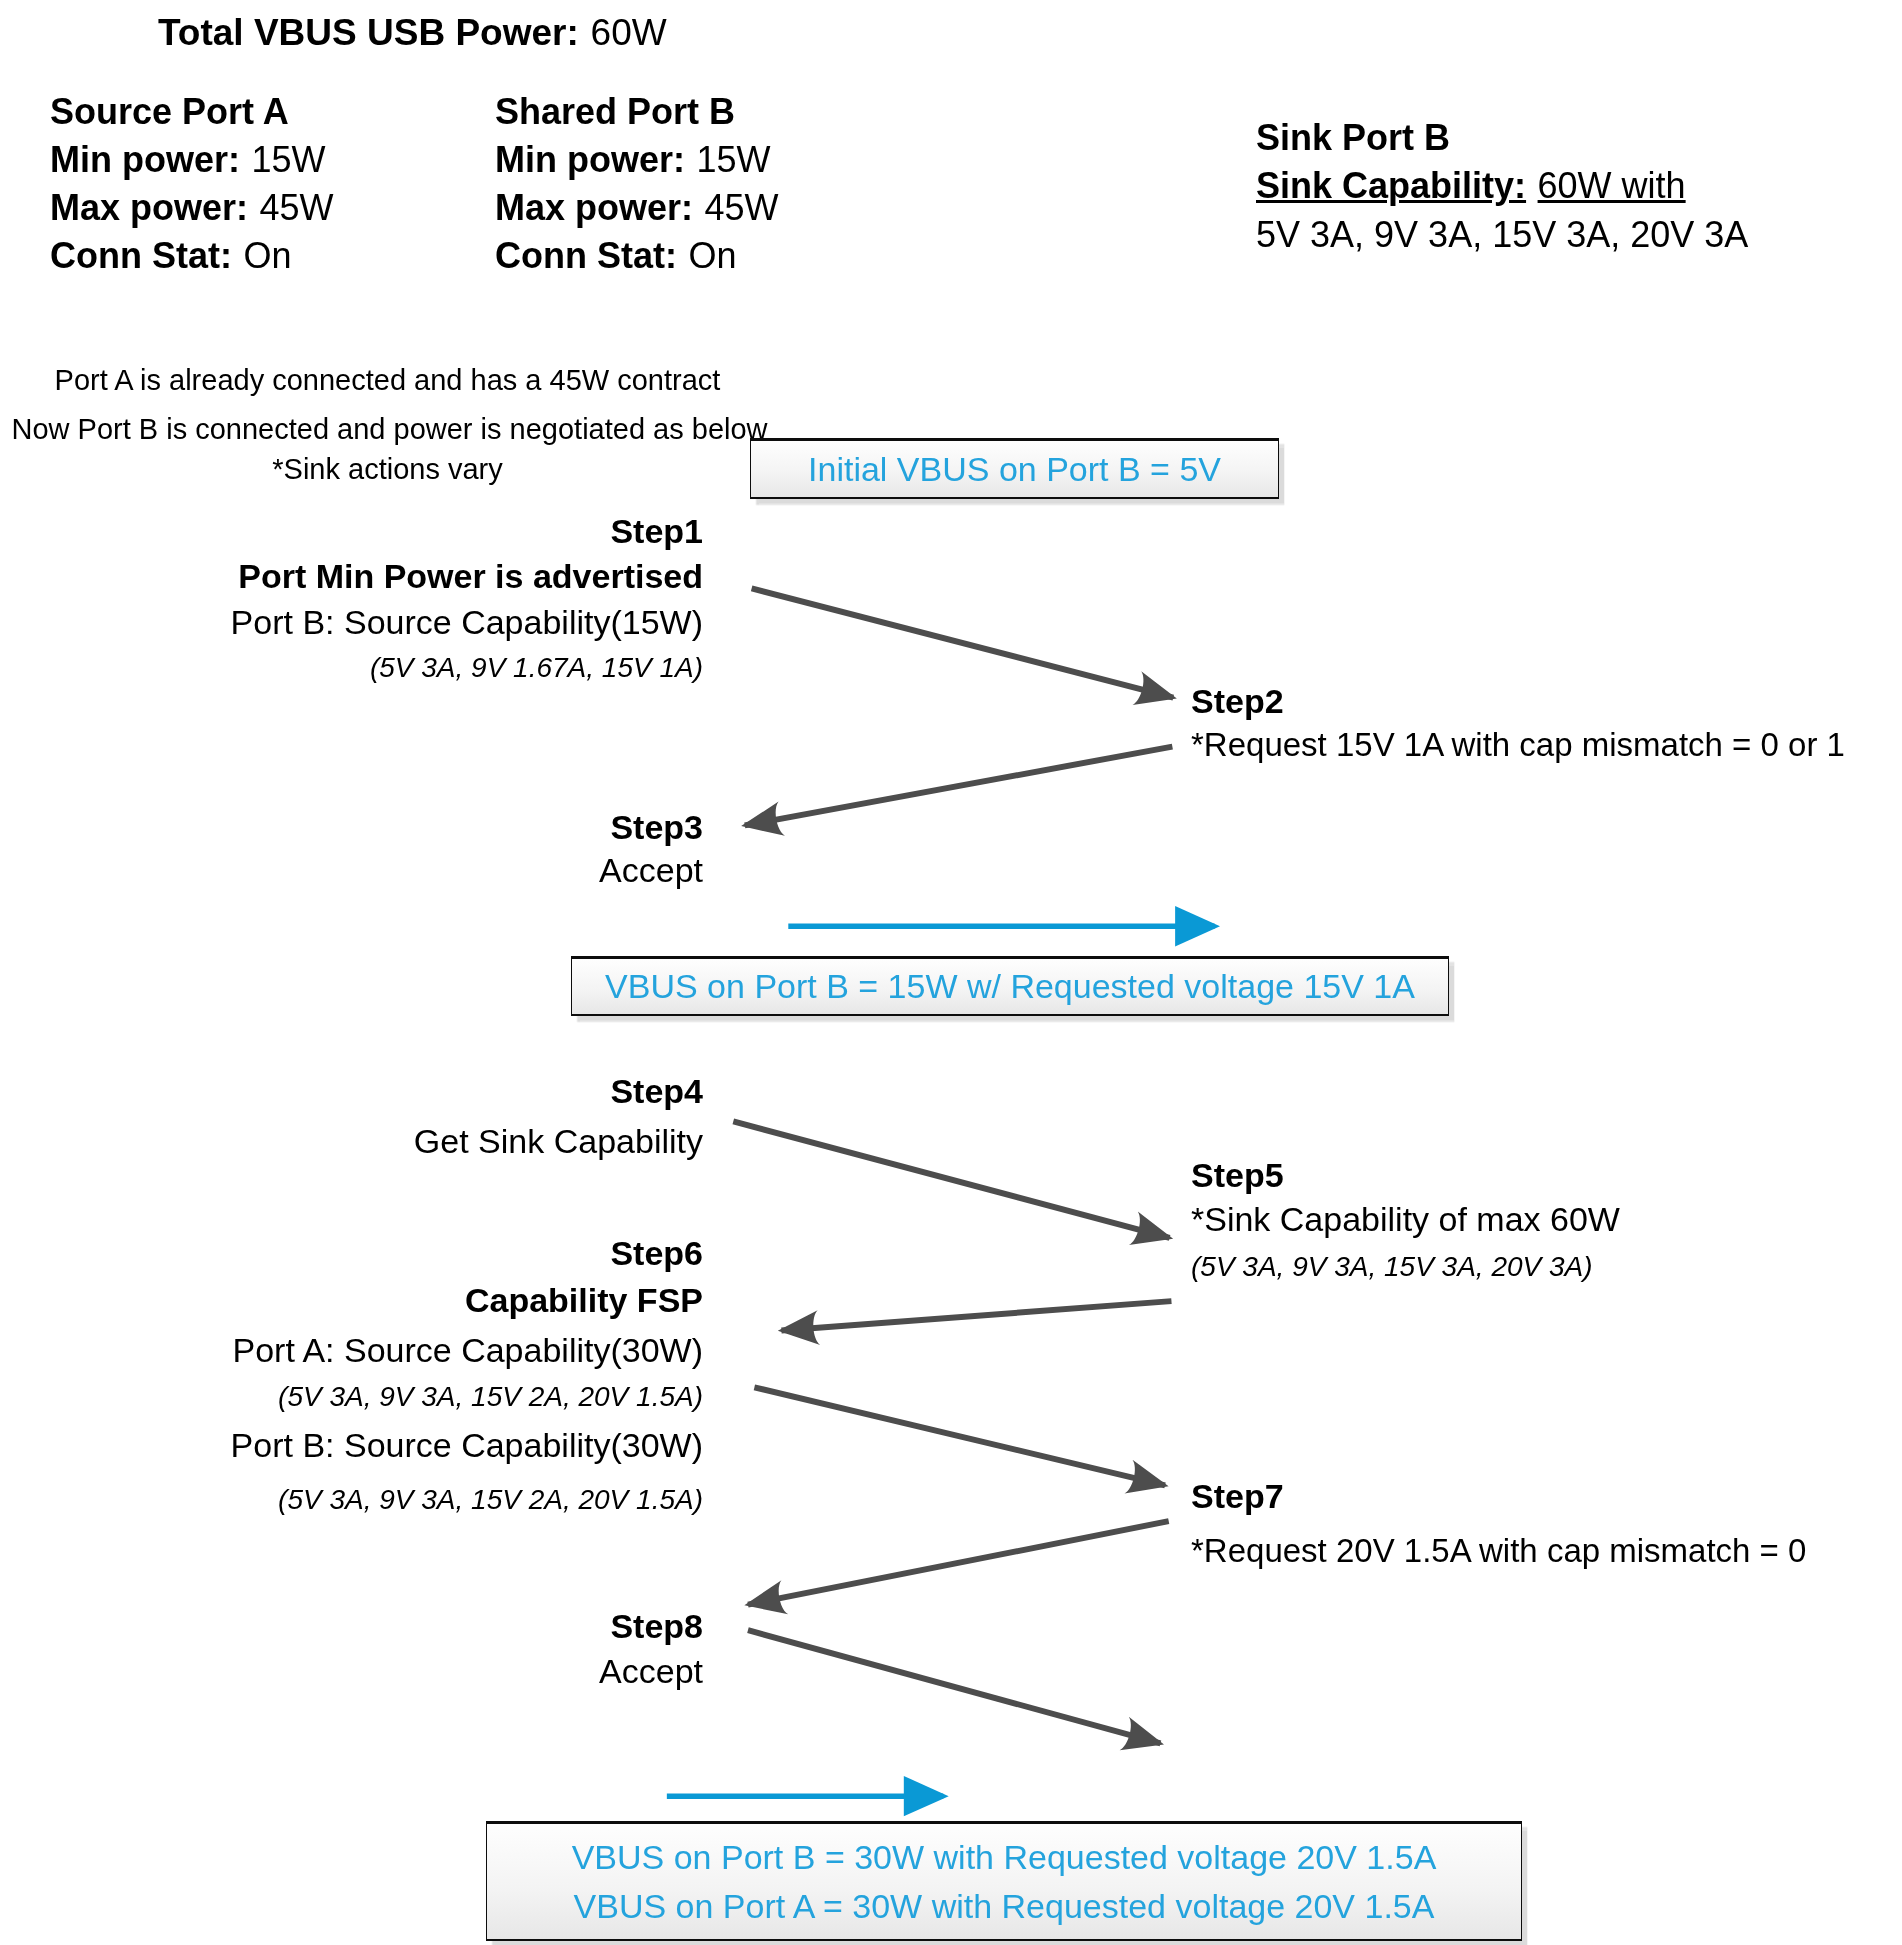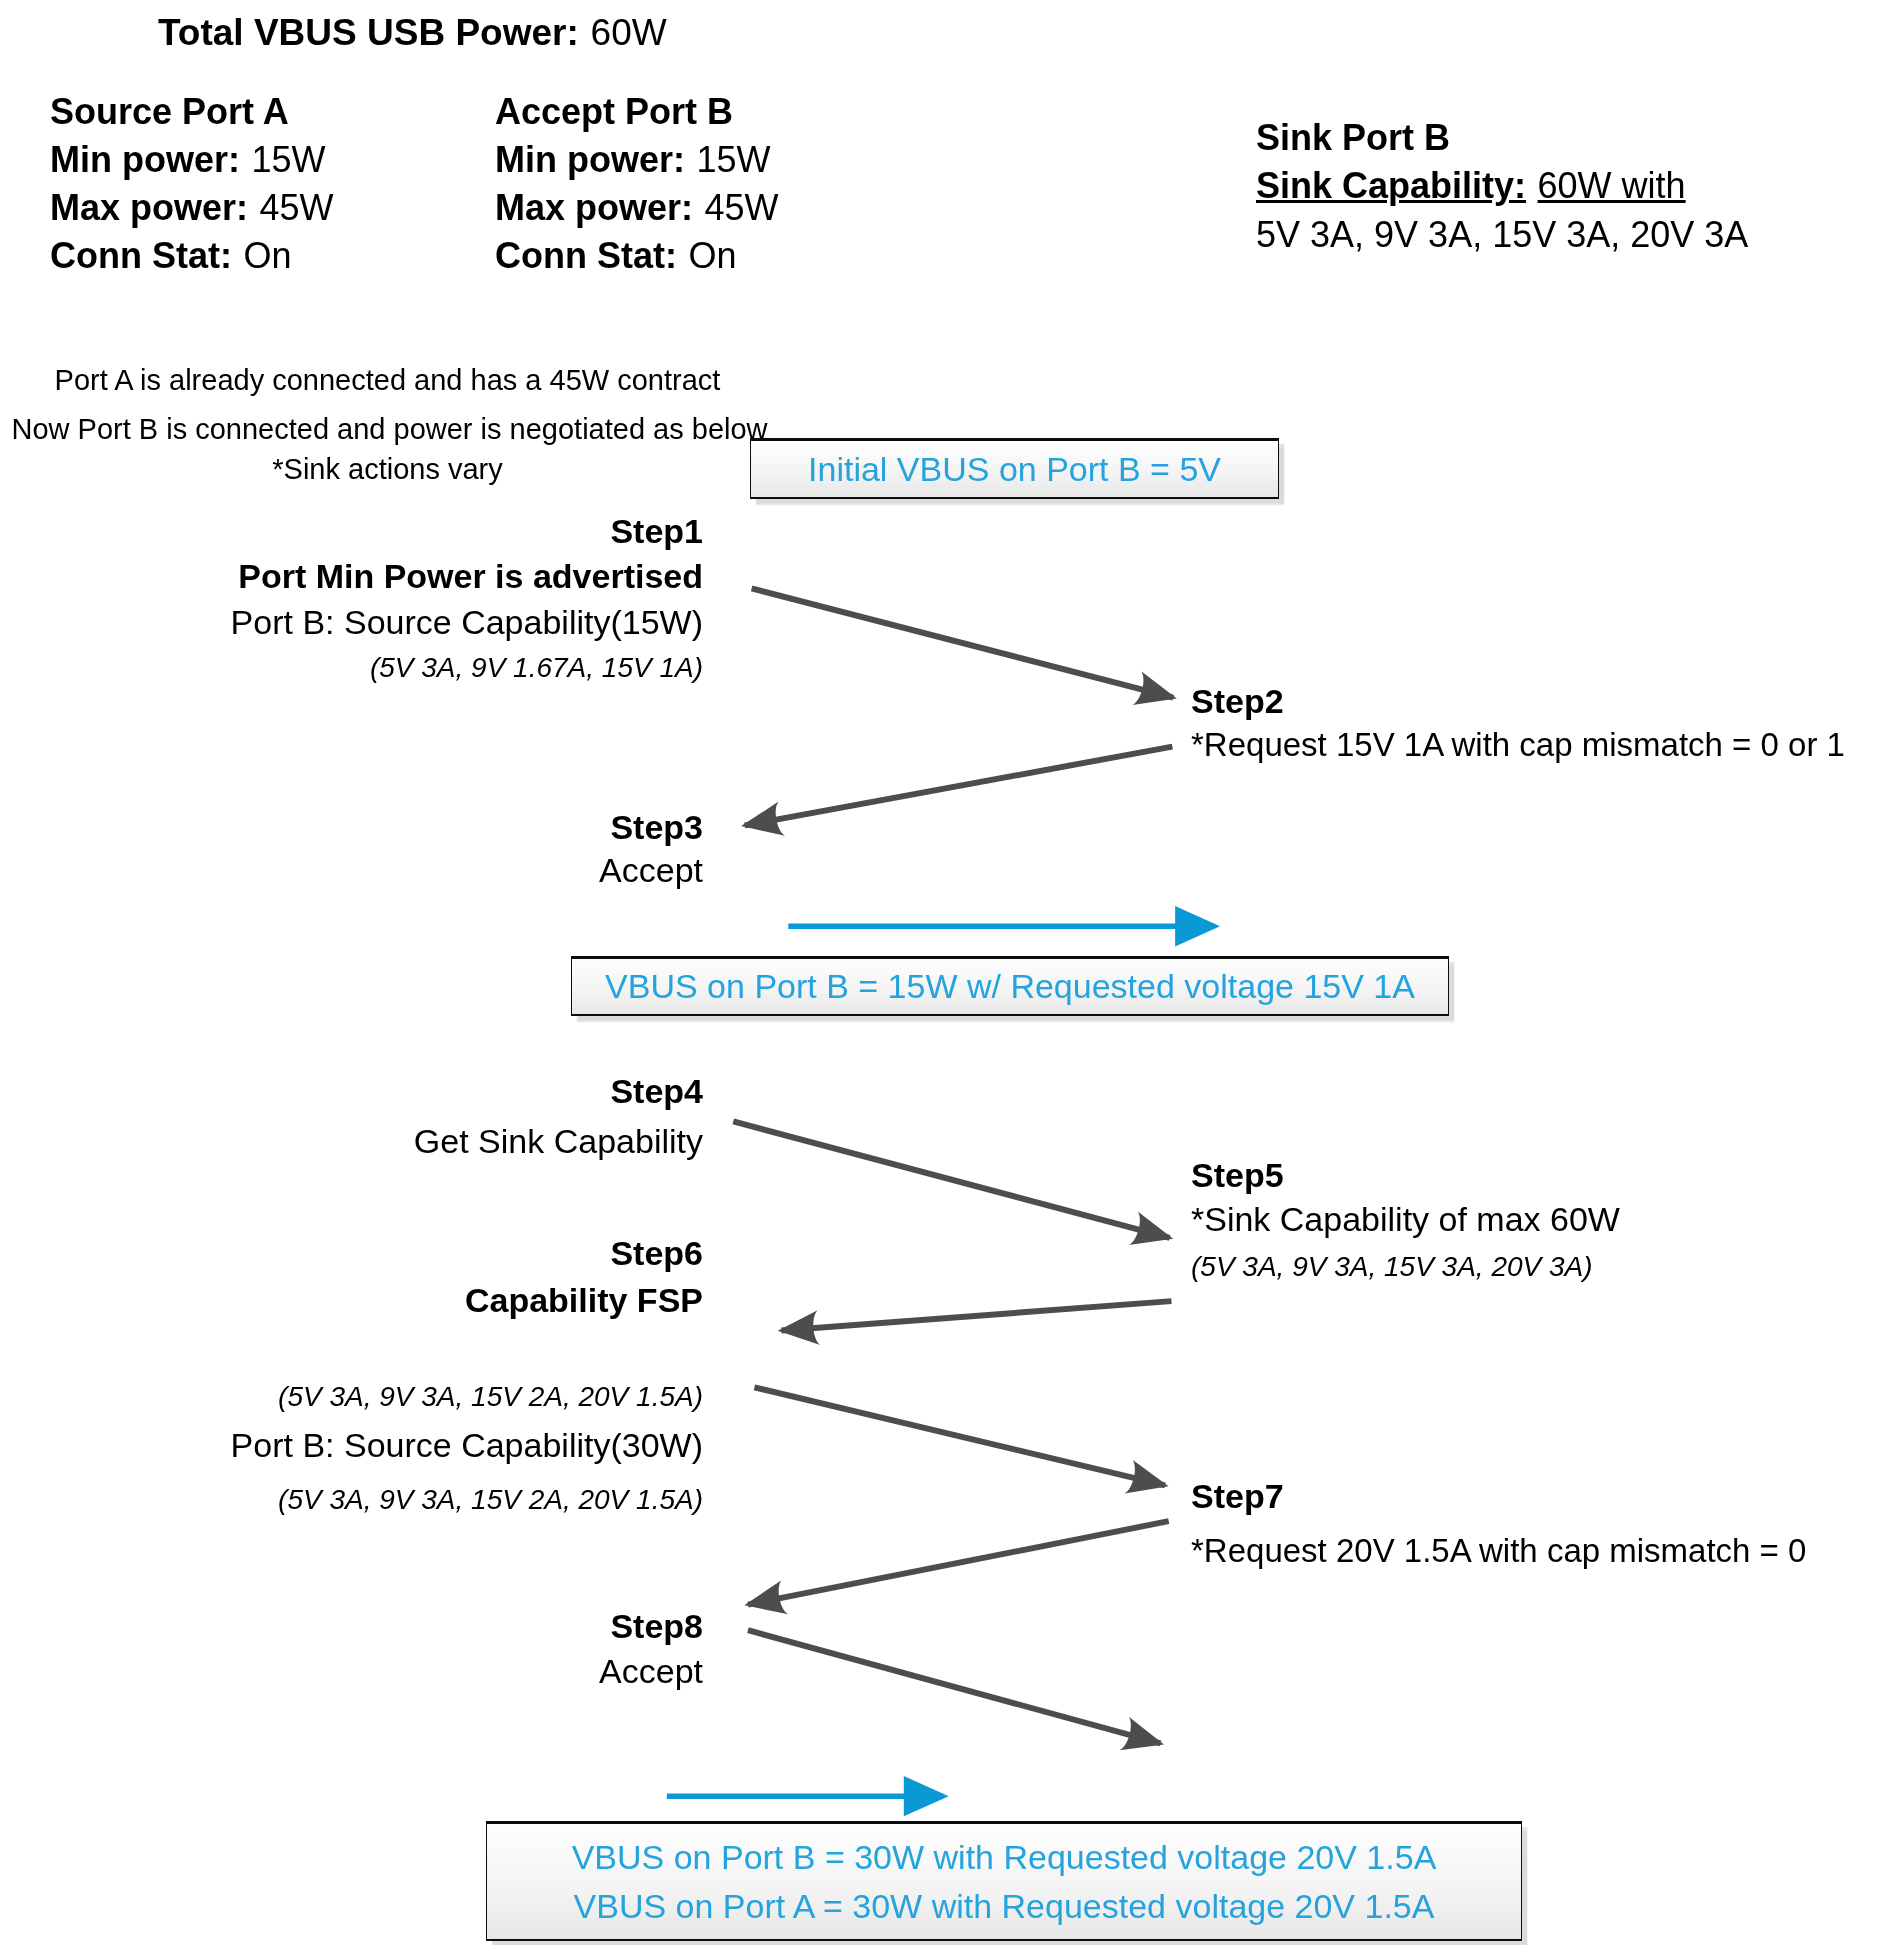--- a/index.html
+++ b/index.html
@@ -58,21 +58,21 @@
   <div class="abs row" style="left:50px;top:140px;">
     <span class="b">Min power:</span><span class="v">15W</span>
   </div>
   <div class="abs row" style="left:50px;top:188px;">
     <span class="b">Max power:</span><span class="v">45W</span>
   </div>
   <div class="abs row" style="left:50px;top:236px;">
     <span class="b">Conn Stat:</span><span class="v">On</span>
   </div>
 
-  <div class="abs h" style="left:495px;top:92px;">Accept Port B</div>
+  <div class="abs h" style="left:495px;top:92px;">Shared Port B</div>
   <div class="abs row" style="left:495px;top:140px;">
     <span class="b">Min power:</span><span class="v">15W</span>
   </div>
   <div class="abs row" style="left:495px;top:188px;">
     <span class="b">Max power:</span><span class="v">45W</span>
   </div>
   <div class="abs row" style="left:495px;top:236px;">
     <span class="b">Conn Stat:</span><span class="v">On</span>
   </div>
 
@@ -107,20 +107,21 @@
 
   <div class="abs step stept ra" style="top:1072px;right:1199px;">Step4</div>
   <div class="abs step ra" style="top:1122px;right:1199px;">Get Sink Capability</div>
 
   <div class="abs step stept" style="top:1156px;left:1191px;">Step5</div>
   <div class="abs step" style="top:1200px;left:1191px;">*Sink Capability of max 60W</div>
   <div class="abs it" style="top:1251px;left:1191px;">(5V 3A, 9V 3A, 15V 3A, 20V 3A)</div>
 
   <div class="abs step stept ra" style="top:1234px;right:1199px;">Step6</div>
   <div class="abs step b ra" style="top:1281px;right:1199px;">Capability FSP</div>
+  <div class="abs step ra" style="top:1331px;right:1199px;">Port A: Source Capability(30W)</div>
   <div class="abs it ra" style="top:1381px;right:1199px;">(5V 3A, 9V 3A, 15V 2A, 20V 1.5A)</div>
   <div class="abs step ra" style="top:1426px;right:1199px;">Port B: Source Capability(30W)</div>
   <div class="abs it ra" style="top:1484px;right:1199px;">(5V 3A, 9V 3A, 15V 2A, 20V 1.5A)</div>
 
   <div class="abs step stept" style="top:1477px;left:1191px;">Step7</div>
   <div class="abs" style="top:1533px;left:1191px;font-size:33px;">*Request 20V 1.5A with cap mismatch = 0</div>
 
   <div class="abs step stept ra" style="top:1607px;right:1199px;">Step8</div>
   <div class="abs step ra" style="top:1652px;right:1199px;">Accept</div>
 

